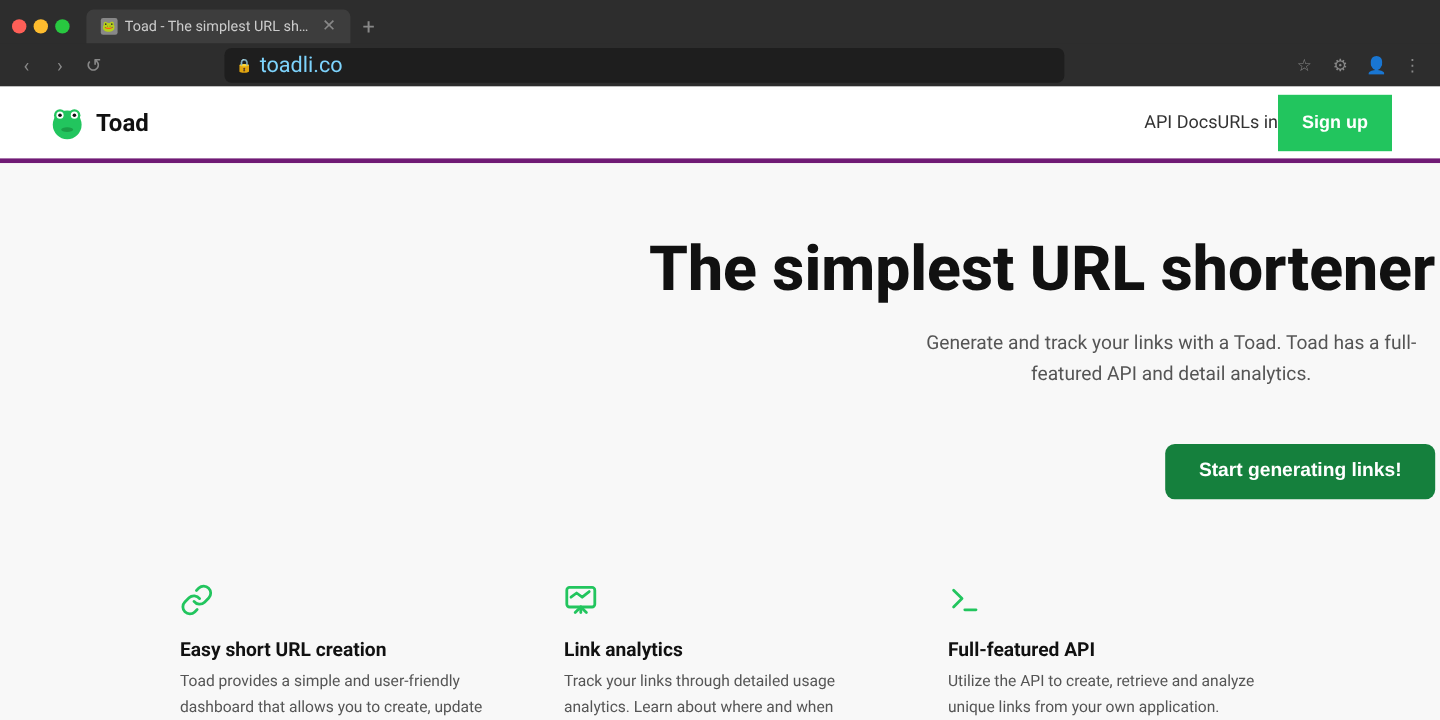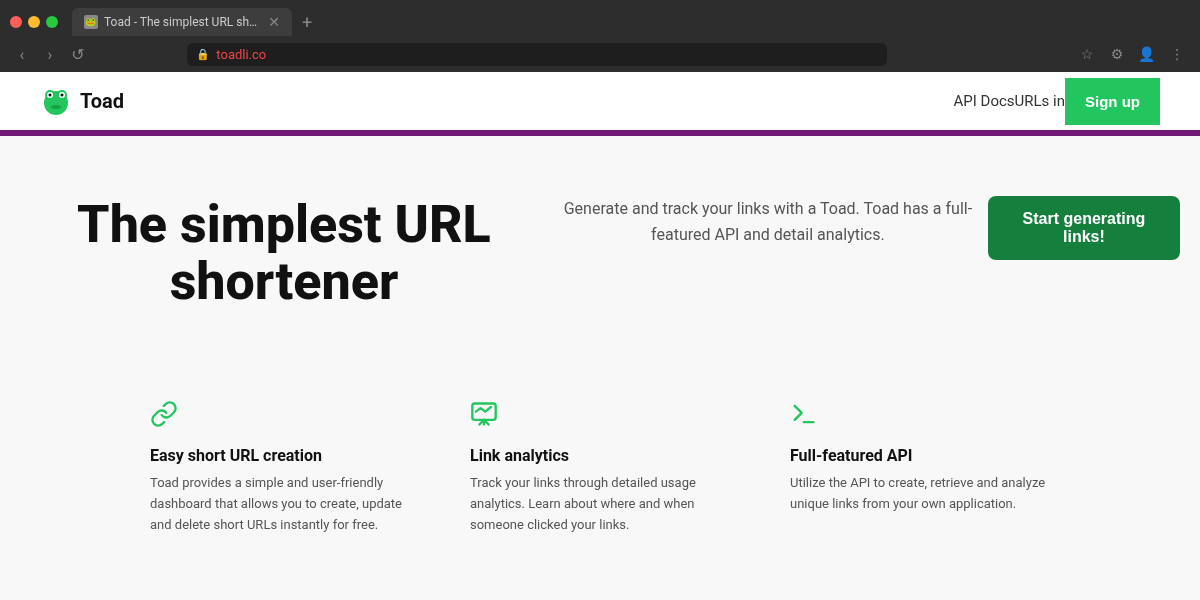--- a/index.html
+++ b/index.html
@@ -92,21 +92,21 @@
       align-items: center;
       background: #1e1e1e;
       border-radius: 6px;
       padding: 4px 10px;
       flex: 1;
       gap: 6px;
       max-width: 700px;
       margin: 0 auto;
     }
     .lock-icon { color: #aaa; font-size: 11px; }
-    .url-text { color: #ef4444; font-size: 13px; }
+    .url-text { color: #7dd3fc; font-size: 18px; }
     .browser-actions {
       display: flex;
       align-items: center;
       gap: 8px;
       margin-left: auto;
     }
     .browser-action-btn {
       color: #888;
       font-size: 14px;
       cursor: pointer;
@@ -127,21 +127,21 @@
     }
 
     
     .nav {
       background: #fff;
       display: flex;
       align-items: center;
       justify-content: space-between;
       padding: 0 40px;
       height: 64px;
-      border-bottom: 6px solid #701a75;
+      border-bottom: 4px solid #701a75;
     }
     .logo {
       display: flex;
       align-items: center;
       gap: 8px;
     }
     .logo-icon {
       width: 32px;
       height: 32px;
     }
@@ -167,22 +167,23 @@
       border-radius: 0;
       padding: 15px 20px;
       font-size: 15px;
       font-weight: 600;
       cursor: pointer;
     }
 
     
     .hero {
       display: flex;
-      align-items: flex-start;
-      padding: 60px 20px 40px;
+      flex-direction: column;
+      align-items: flex-end;
+      padding: 60px 4px 40px;
       text-align: center;
       background: #f8f8f8;
     }
     .hero-title {
       font-size: 52px;
       font-weight: 800;
       color: #111;
       line-height: 1.1;
       margin-bottom: 20px;
     }

